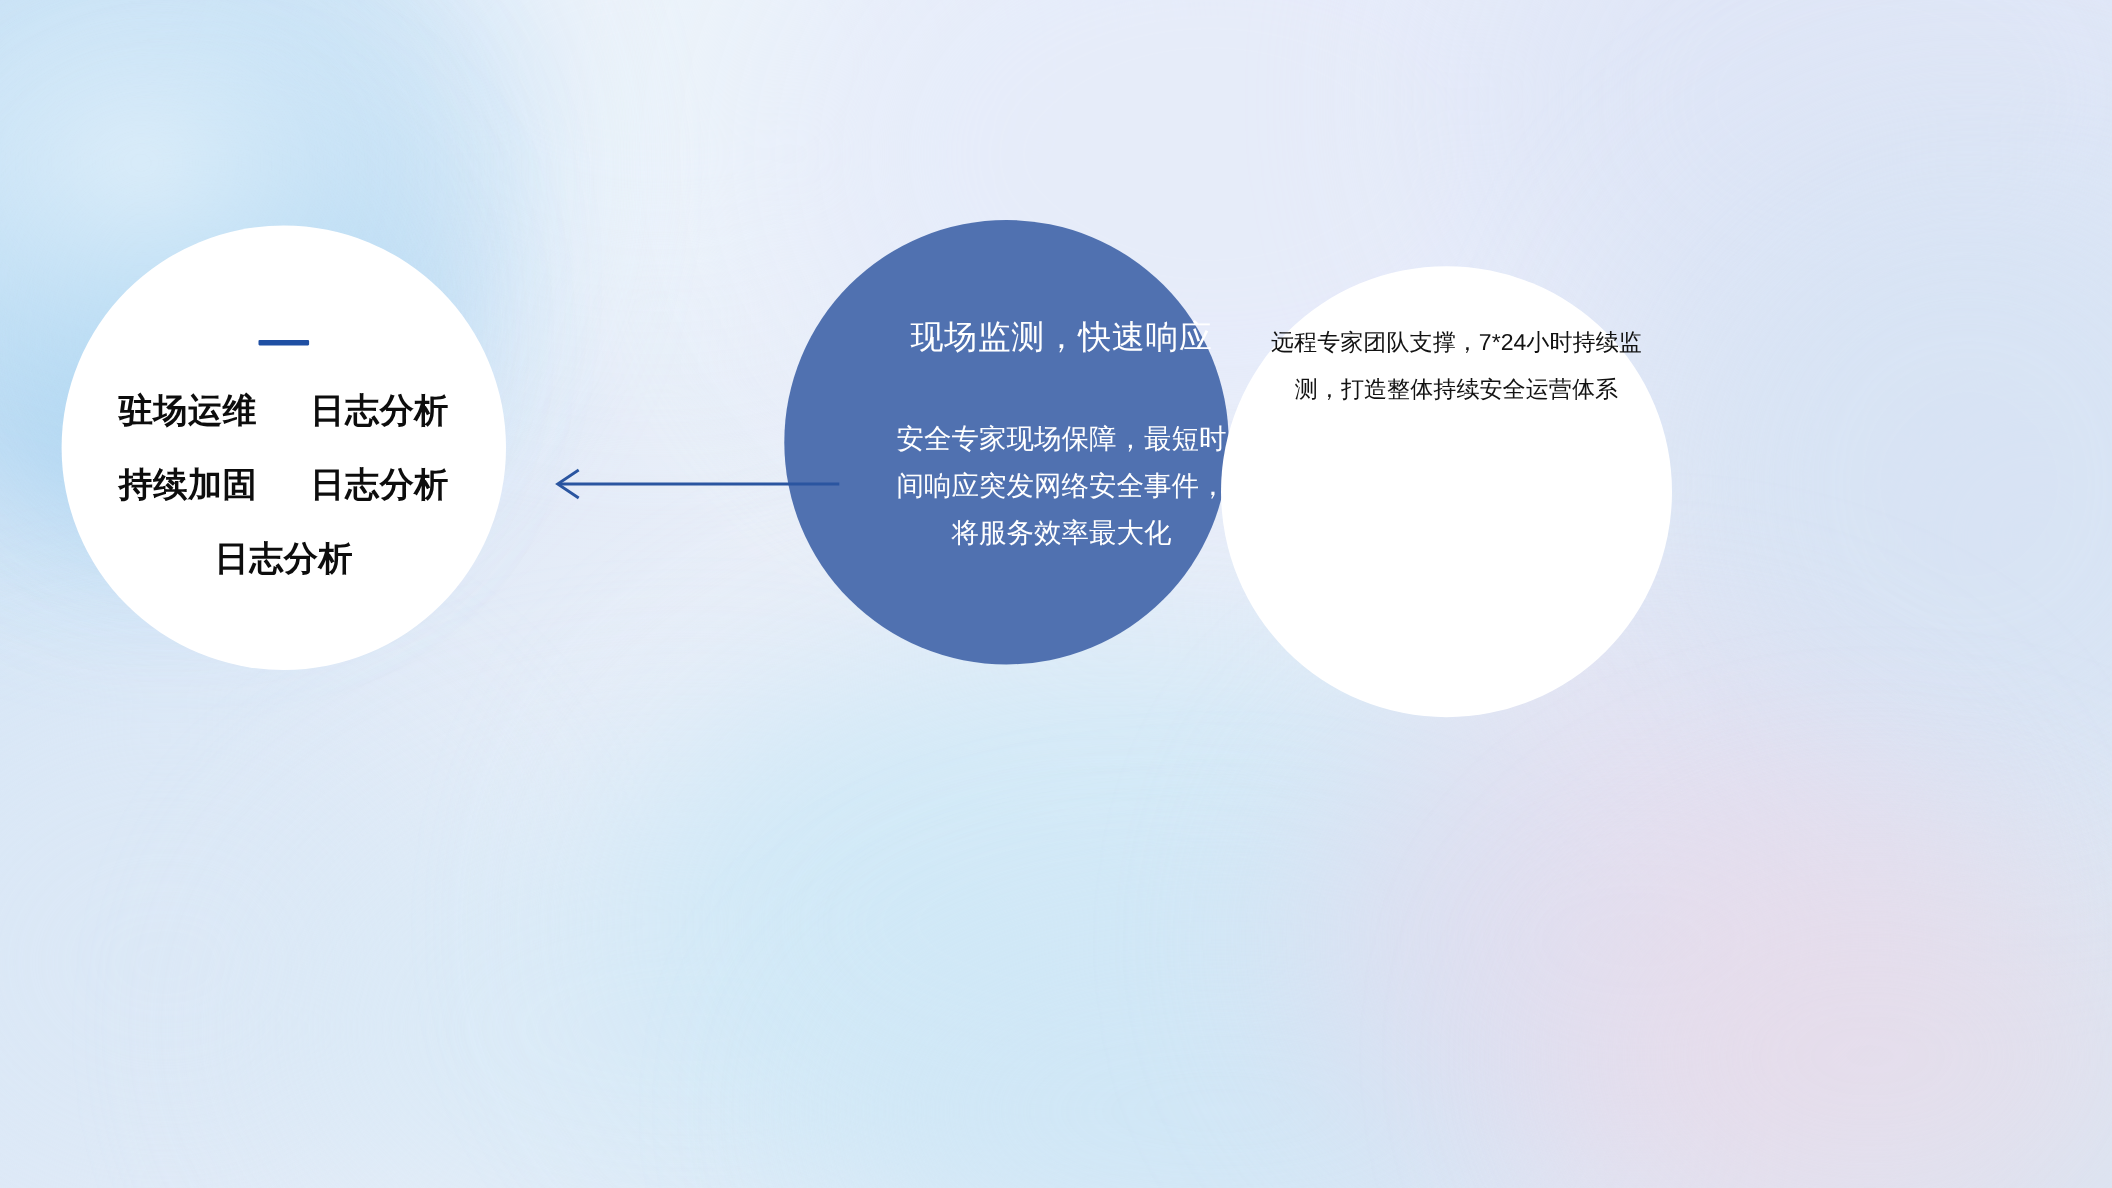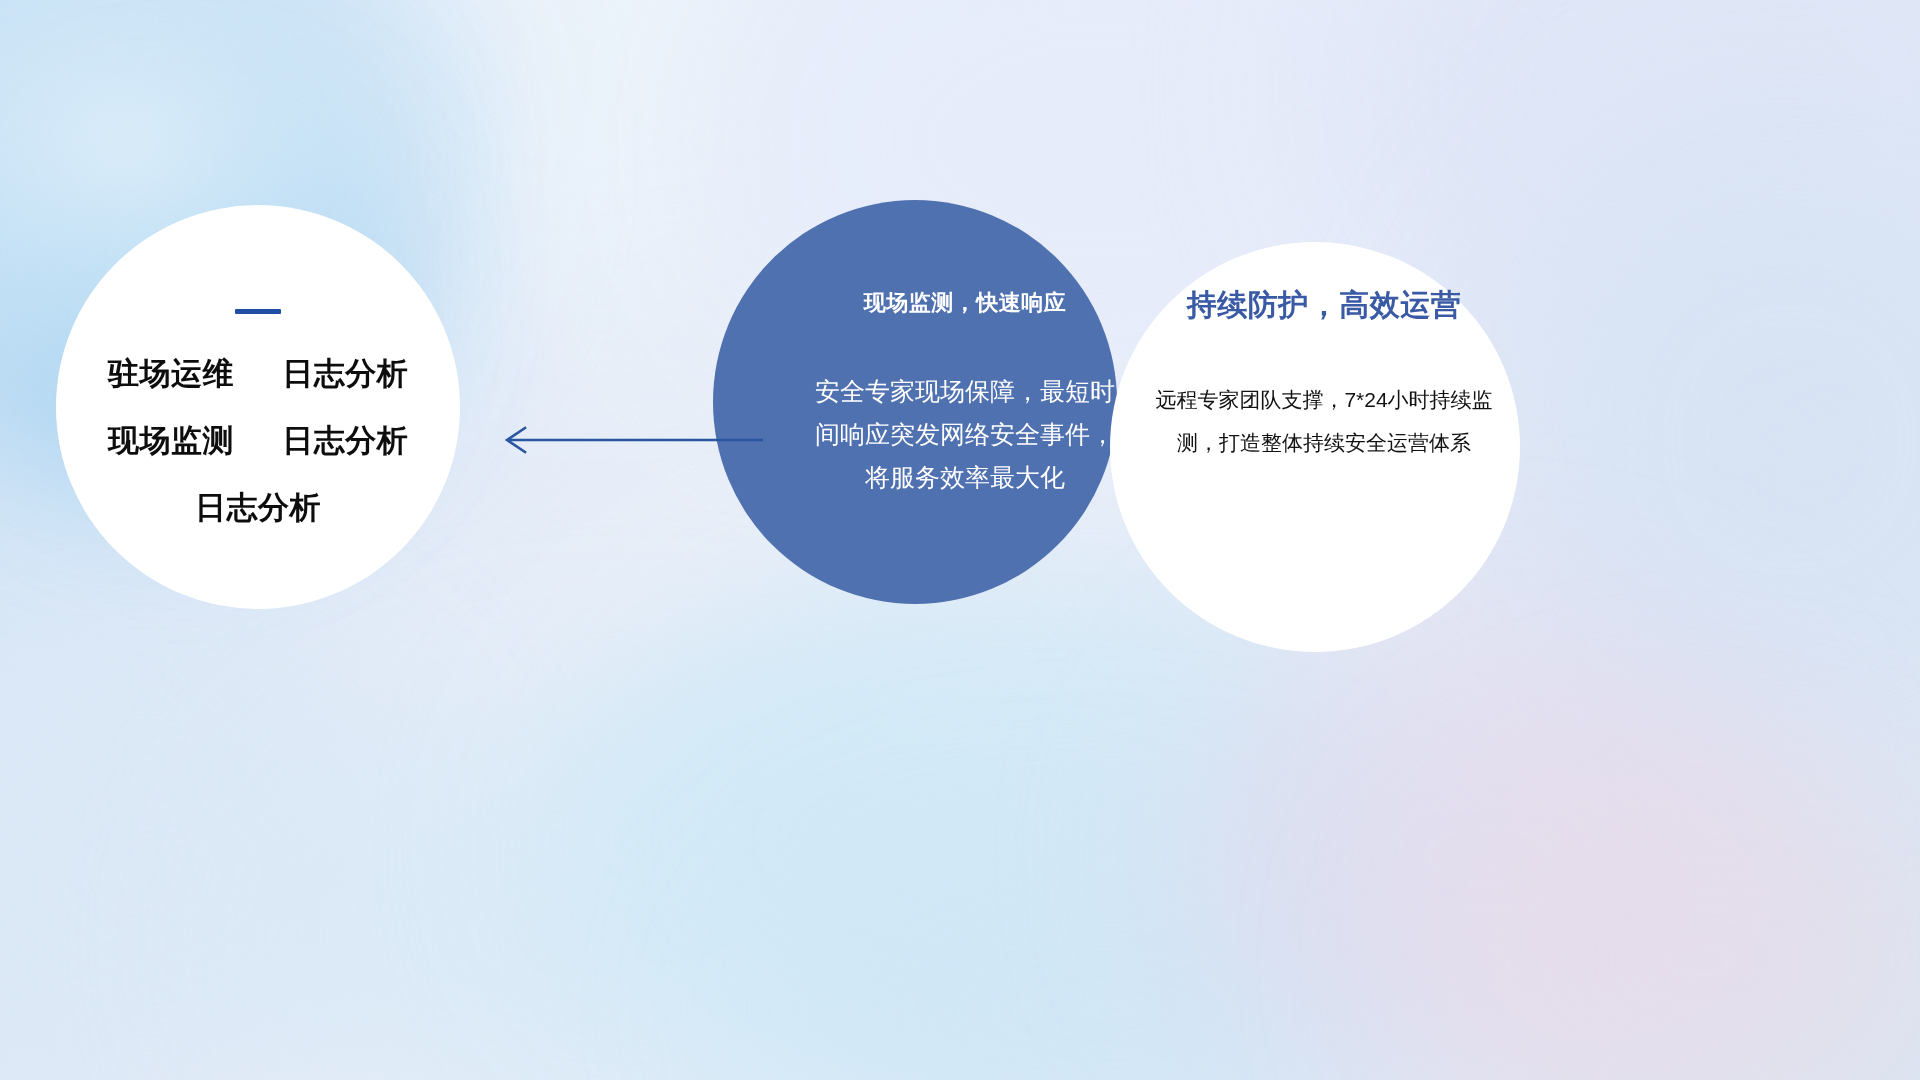--- a/index.html
+++ b/index.html
@@ -111,22 +111,22 @@
   .kw-row.last { margin-bottom: 0; }
 
   
   #mid-inner {
     width: 100%;
     padding-top: 92px;
     text-align: center;
     transform: translateX(50px);
   }
   #mid-title {
-    font-size: 22px;
-    font-weight: bold;
+    font-size: 30px;
+    font-weight: normal;
     color: #ffffff;
     letter-spacing: .5px;
     line-height: 1;
     white-space: nowrap;
     margin-bottom: 56px;
   }
   #mid-body {
     font-size: 25px;
     color: #ffffff;
     line-height: 43px;
@@ -195,41 +195,40 @@
   <div id="left-inner">
     <div class="accent-dash"></div>
 
     <div class="kw-row">
       <span>驻场运维</span>
       <span class="gap"></span>
       <span>日志分析</span>
     </div>
 
     <div class="kw-row">
-      <span>现场监测</span>
+      <span>持续加固</span>
       <span class="gap"></span>
       <span>日志分析</span>
     </div>
 
     <div class="kw-row last">
       <span>日志分析</span>
     </div>
   </div>
 </div>
 
 <div class="circle" id="circle-mid">
   <div id="mid-inner">
     <div id="mid-title">现场监测，快速响应</div>
     <div id="mid-body">安全专家现场保障，最短时间响应突发网络安全事件，将服务效率最大化</div>
   </div>
 </div>
 
 <div class="circle" id="circle-right">
   <div id="right-inner">
-    <div id="right-title">持续防护，高效运营</div>
     <div id="right-body">远程专家团队支撑，7*24小时持续监测，打造整体持续安全运营体系</div>
   </div>
 </div>
 
 <svg id="flow-arrow" viewBox="0 0 270 50">
   <line x1="268" y1="25" x2="14" y2="25" stroke="#2a55a0" stroke-width="2.6"></line>
   <polyline points="30,13 12,25 30,37" fill="none" stroke="#2a55a0" stroke-width="2.6" stroke-linecap="square" stroke-linejoin="miter"></polyline>
 </svg>
 
 </body></html>

